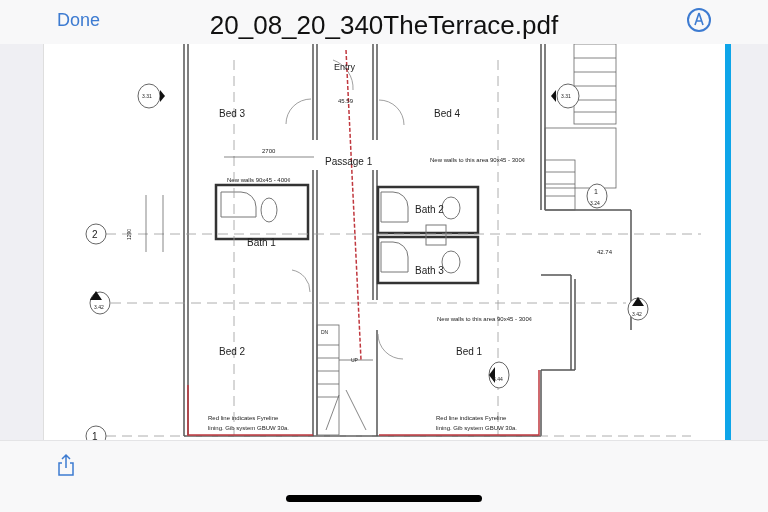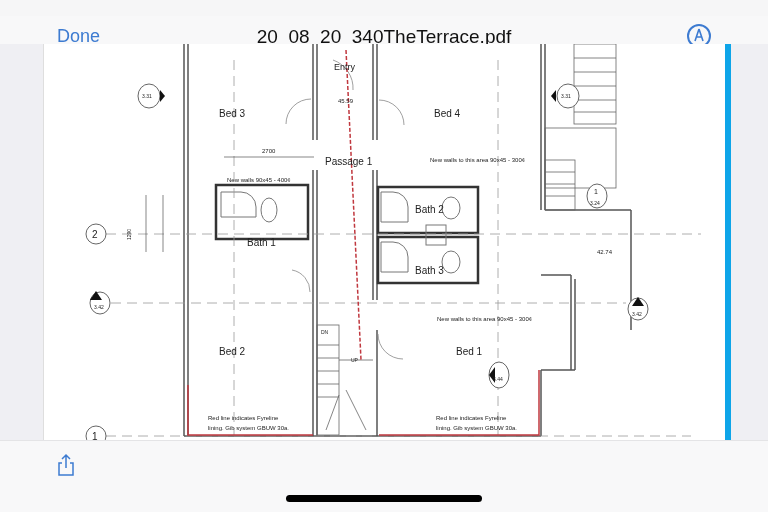--- a/index.html
+++ b/index.html
@@ -1,19 +1,19 @@
 <!DOCTYPE html>
 <html><head>
 <meta charset="utf-8">
 <style>
   html, body { margin:0; padding:0; }
   body { width:768px; height:512px; overflow:hidden; background:#f6f6f7; font-family:"Liberation Sans", sans-serif; position:relative; }
-  .topbar { position:absolute; left:0; top:16px; width:768px; height:44px; background:#f8f8f9; border-bottom:1px solid #e2e2e4; }
+  .topbar { position:absolute; left:0; top:0; width:768px; height:44px; background:#f8f8f9; border-bottom:1px solid #e2e2e4; }
   .done { position:absolute; left:57px; top:10px; font-size:18px; color:#3d7bd1; cursor:pointer; }
-  .title { position:absolute; left:0; width:768px; top:10px; text-align:center; font-size:19px; color:#111; }
+  .title { position:absolute; left:0; width:768px; top:10px; text-align:center; font-size:26px; color:#111; }
   .markup { position:absolute; left:687px; top:8px; width:24px; height:24px; border:2px solid #3d7bd1; border-radius:50%; box-sizing:border-box; }
   .docarea { position:absolute; left:0; top:44px; width:768px; height:396px; background:#efeff3; }
   .page { position:absolute; left:43px; top:44px; width:681px; height:396px; background:#fff; border-left:1px solid #dedede; border-right:6px solid #0ea5e9; overflow:hidden; }
   .plan { position:absolute; left:0; top:0; }
   .plan text { font-family:"Liberation Sans", sans-serif; fill:#222; }
   .bottombar { position:absolute; left:0; top:440px; width:768px; height:72px; background:#f8f8f9; border-top:1px solid #e4e4e6; }
   .share { position:absolute; left:56px; top:12px; width:20px; height:24px; cursor:pointer; }
   .home { position:absolute; left:286px; top:54px; width:196px; height:7px; background:#000; border-radius:4px; }
 </style>
 </head>

